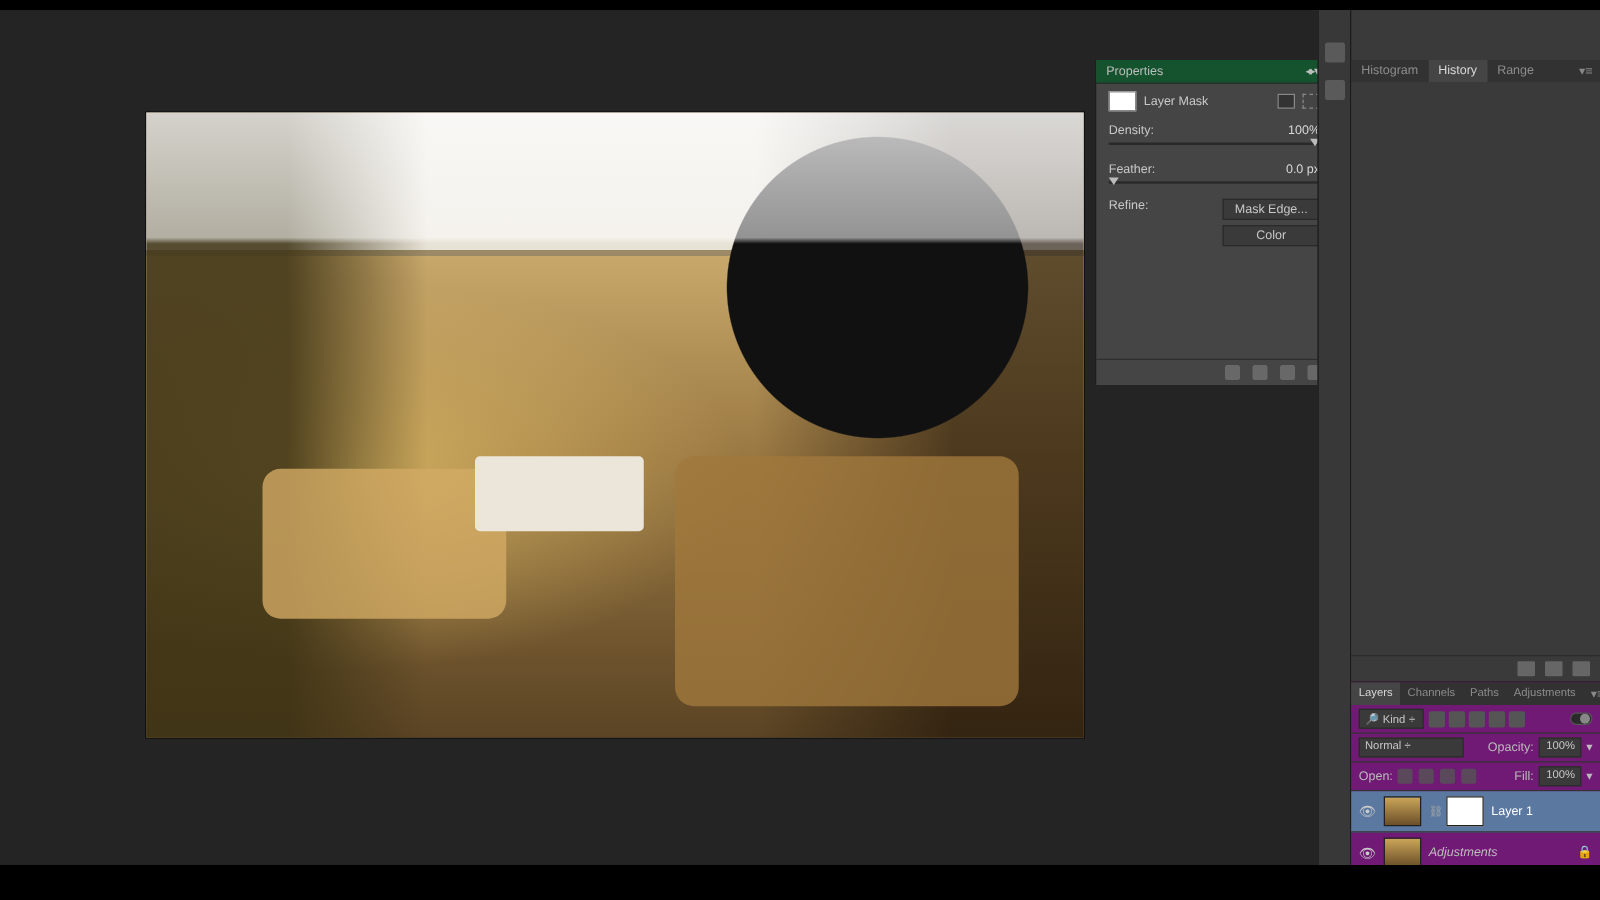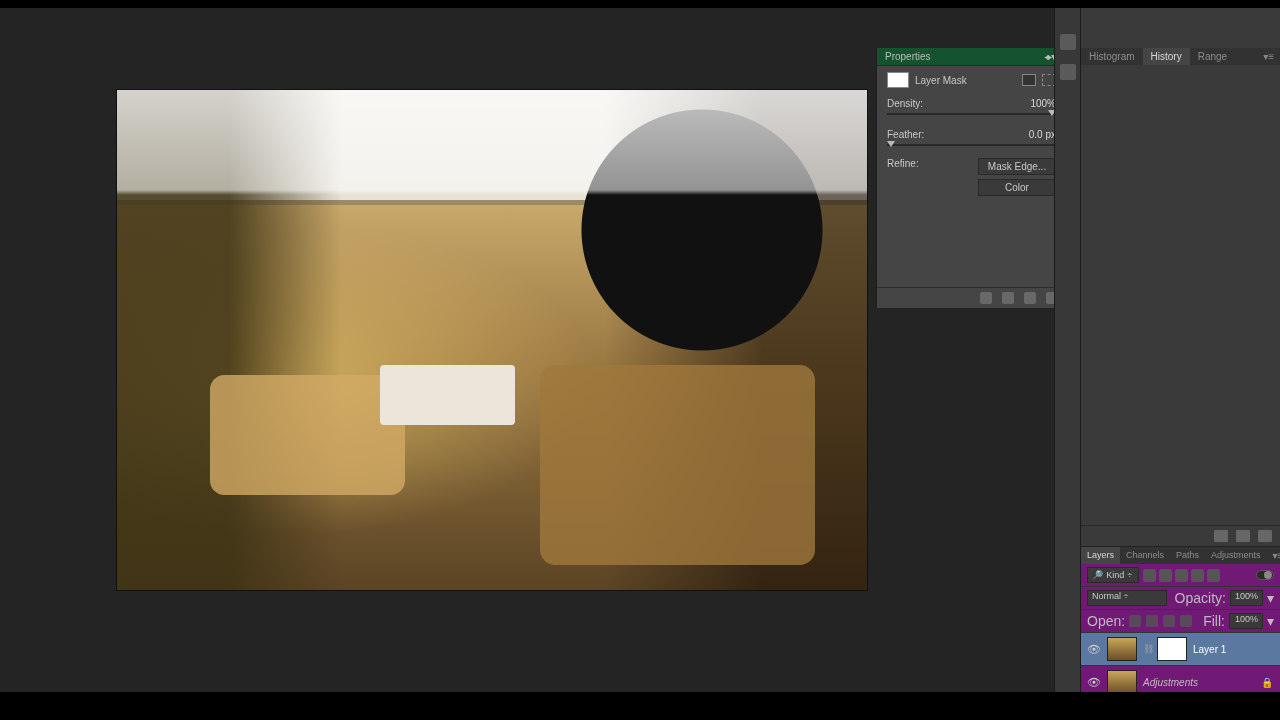--- a/index.html
+++ b/index.html
@@ -86,21 +86,21 @@
   .layers-panel { background:#701a75; display:flex; flex-direction:column; border-top:1px solid #222;}
   .ltabs { display:flex; background:#323232;}
   .ltab { padding:3px 6px; color:#8c8c8c; font-size:9px; cursor:pointer;}
   .ltab.active { background:#454545; color:#d8d8d8;}
   .ltabs .menu{margin-left:auto;padding:3px 6px;color:#888}
   .lrow { display:flex; align-items:center; gap:4px; padding:3px 6px; border-bottom:1px solid #333;}
   .lrow select, .lrow .sel {
     background:#3a3a3a; color:#c8c8c8; border:1px solid #2a2a2a; font-size:9px; height:16px; padding:0 4px;
   }
   .lrow .sel.kind{width:52px; display:flex;align-items:center;gap:3px}
-  .lrow .lbl{font-size:14px;color:#bbb}
+  .lrow .lbl{font-size:10px;color:#bbb}
   .lrow .num{width:34px;text-align:right}
   .tiny-ico{width:12px;height:12px;background:#555;border-radius:2px;display:inline-block}
   .filter-icos{display:flex;gap:3px}
   .filter-icos .tiny-ico{width:13px;height:13px}
   .toggle{width:18px;height:10px;background:#2a2a2a;border:1px solid #555;border-radius:5px;position:relative}
   .toggle::after{content:"";position:absolute;right:1px;top:0;width:8px;height:8px;background:#888;border-radius:50%}
   .lock-icos{display:flex;gap:5px;align-items:center}
   .lock-icos .tiny-ico{opacity:.8}
 
   .layer { display:flex; align-items:center; gap:6px; padding:4px 6px; border-bottom:1px solid #333; cursor:pointer;}

